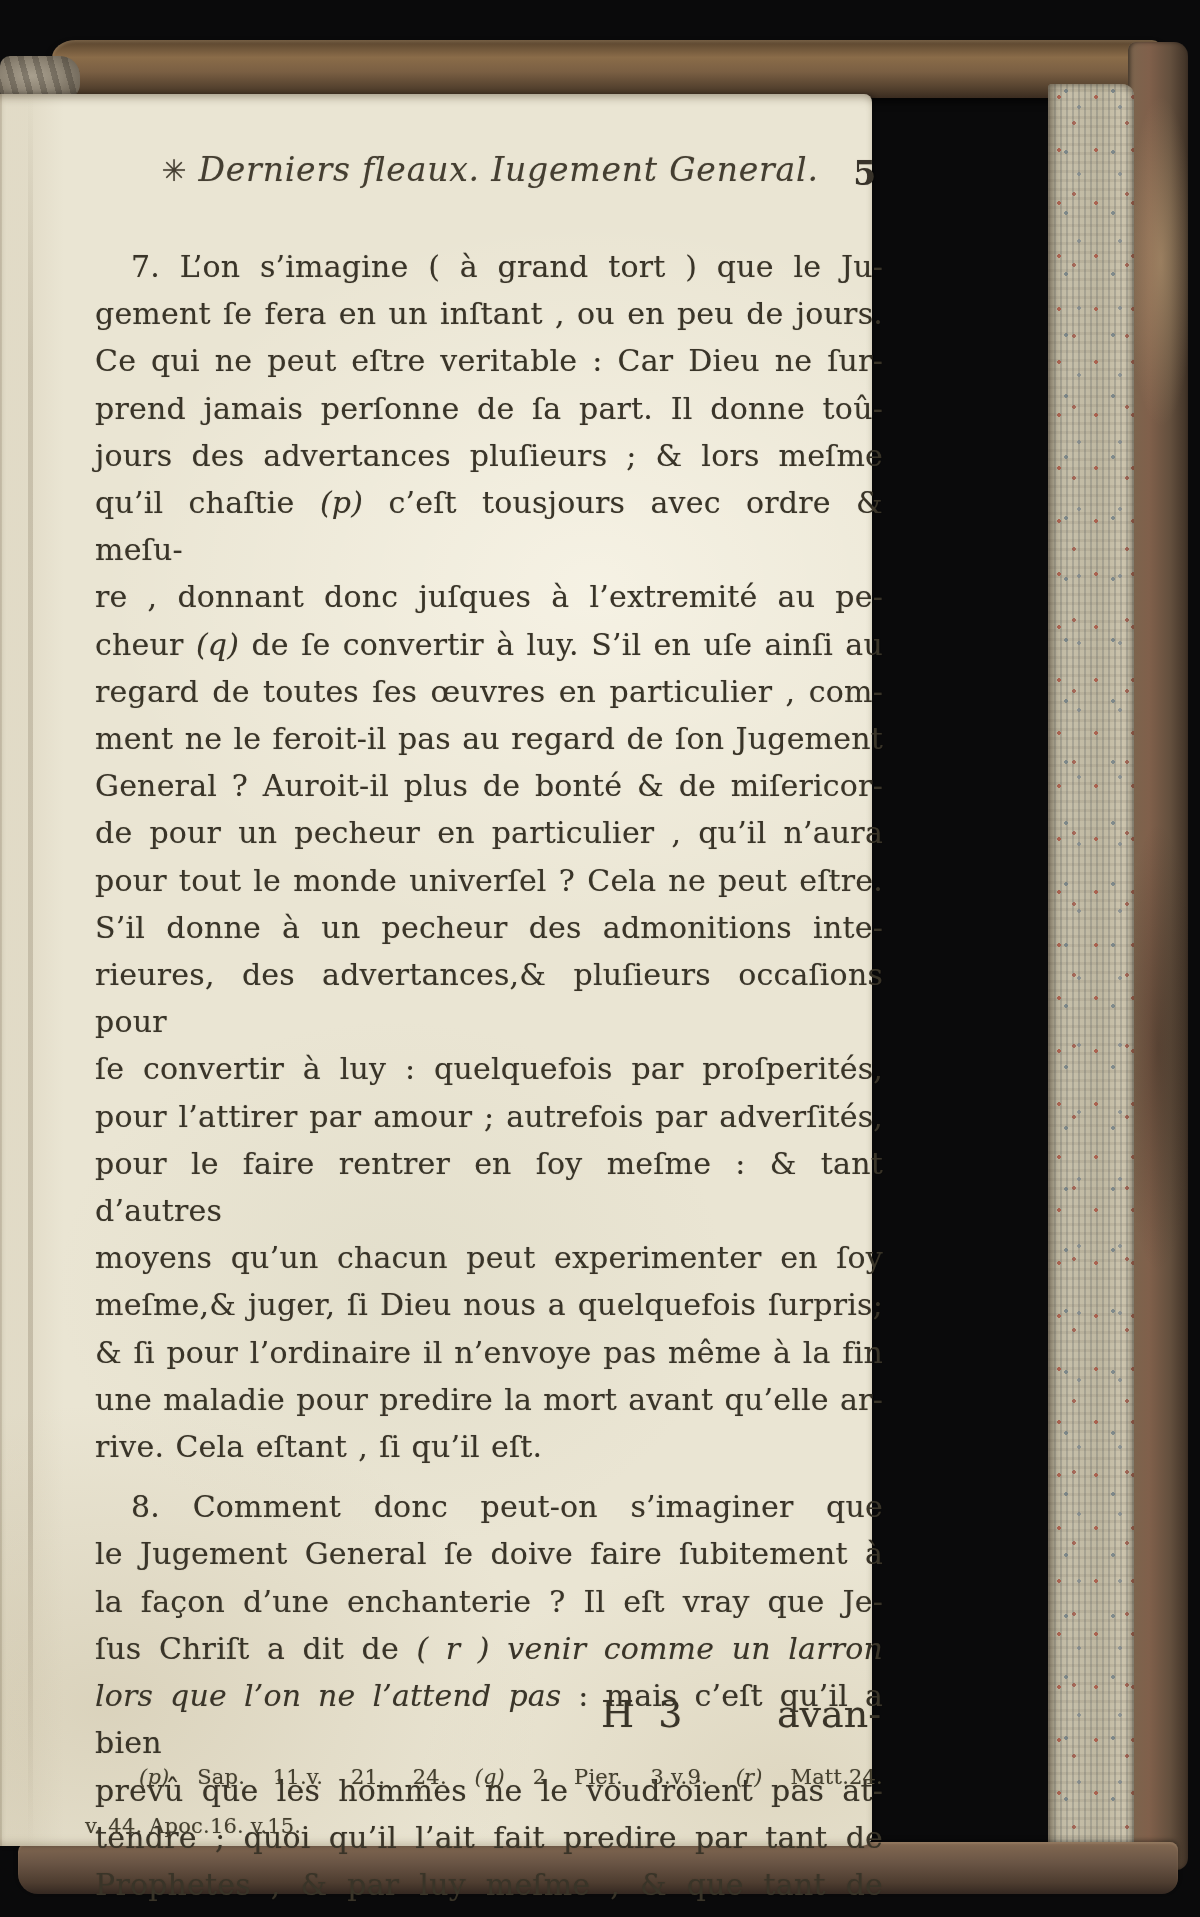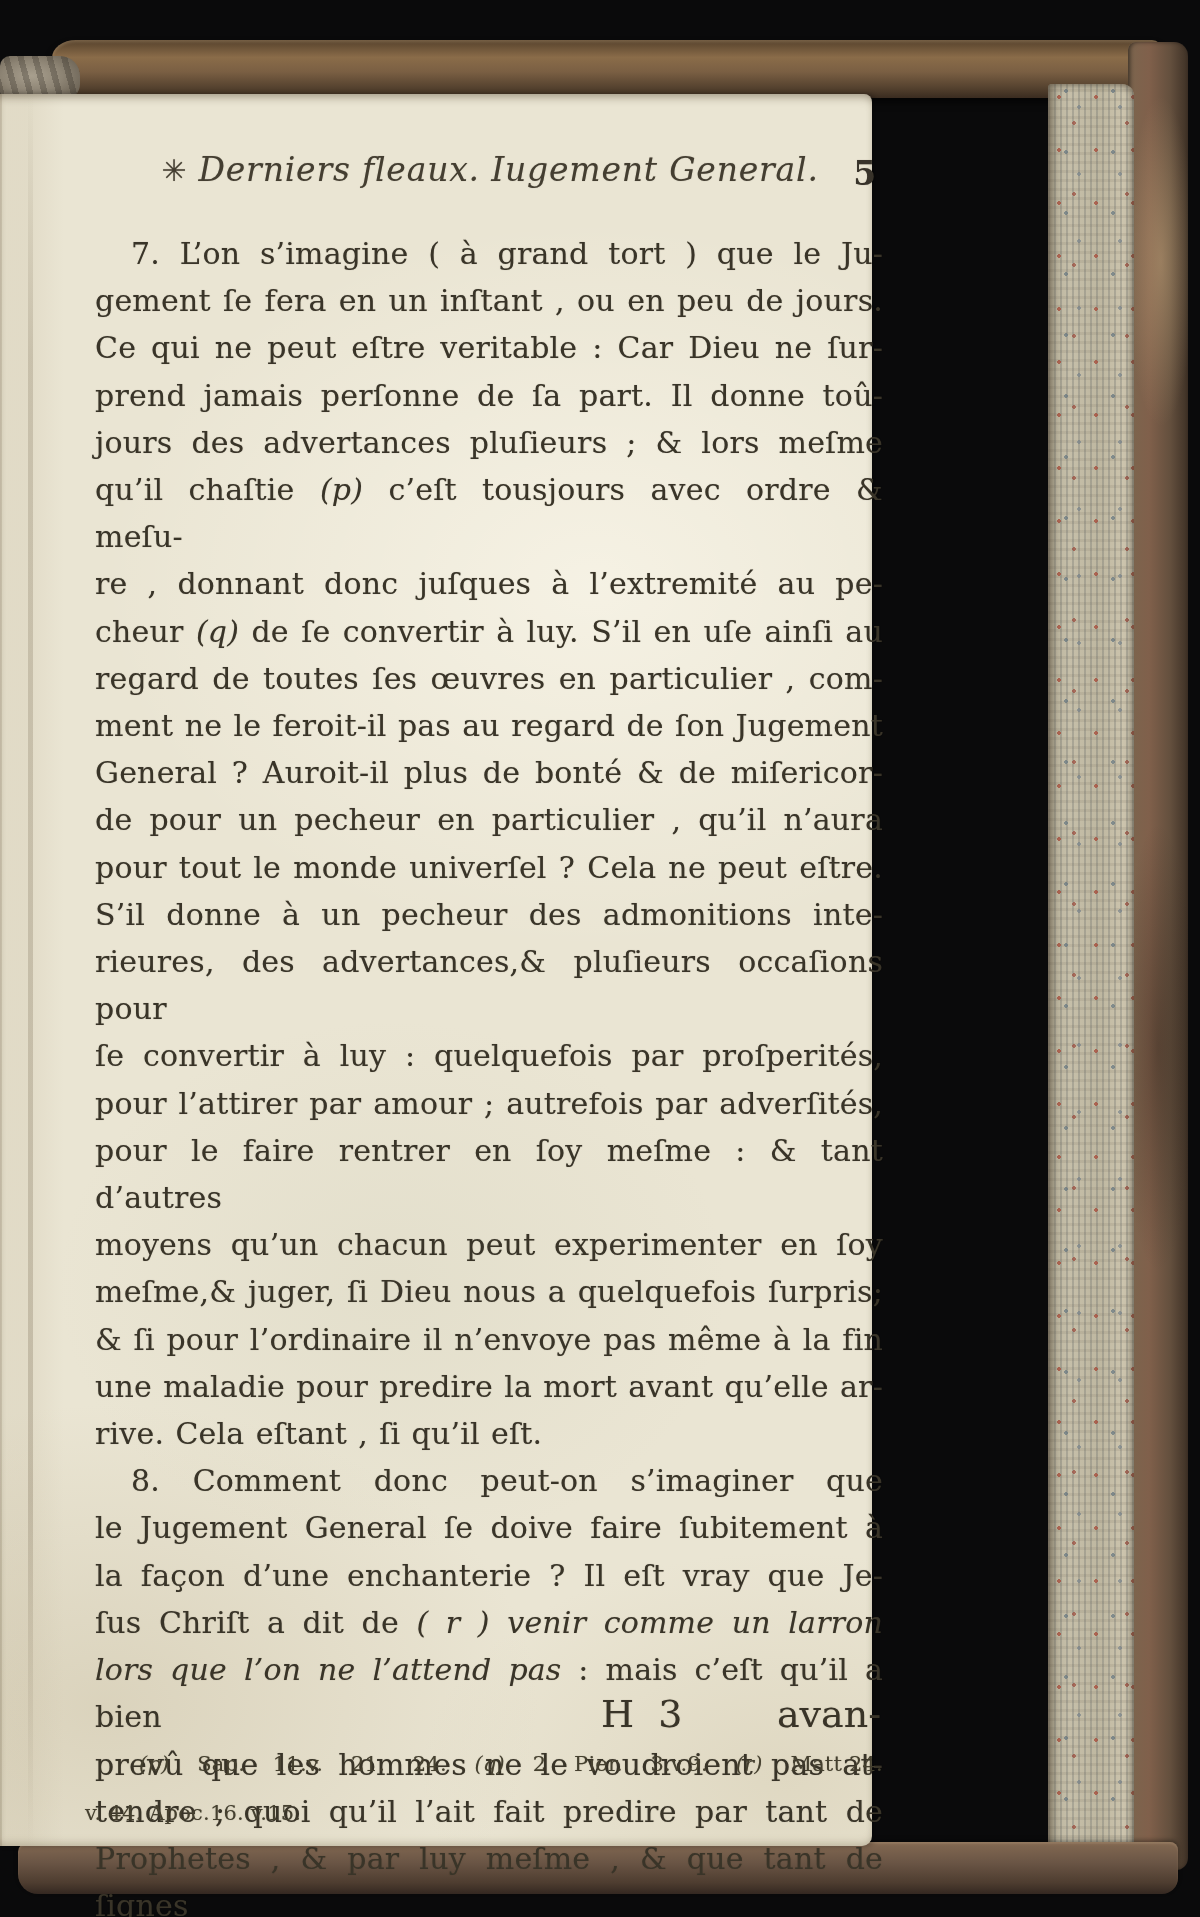--- a/index.html
+++ b/index.html
@@ -58,21 +58,21 @@
   .ink{color:#393428;text-shadow:0 0 1px rgba(57,52,40,.35);}
   .header-row{position:absolute;left:95px;top:56px;width:790px;height:52px;
     font-style:italic;font-size:33px;text-align:center;letter-spacing:.8px;color:#443e31;}
   .hmark{font-style:normal;font-family:"DejaVu Sans","DejaVu Serif",sans-serif;font-size:30px;}
   .page-number{position:absolute;right:8px;top:4px;font-style:normal;font-weight:700;font-size:33px;color:#38332a;}
   .textblock{position:absolute;left:95px;top:136px;width:788px;
     font-size:30px;line-height:47.2px;letter-spacing:.2px;word-spacing:1.5px;}
   .line{min-height:47.2px;}
   .line.j{text-align:justify;text-align-last:justify;}
   .line.l{text-align:left;}
-  .line.ind{text-indent:36px;}
+  .line.ind{text-indent:36px;margin-top:13px;}
   .it{font-style:italic;}
   .sigline{position:absolute;left:95px;top:1598px;width:788px;height:48px;font-size:38px;}
   .sig{position:absolute;left:506px;letter-spacing:6px;}
   .catch{position:absolute;right:2px;}
   .footnotes{position:absolute;left:85px;top:1646px;width:798px;
     font-size:21px;line-height:49px;letter-spacing:.2px;color:#45402f;}
   .footnotes .line{min-height:49px;}
   .footnotes .ind{text-indent:54px;}
 </style>
 </head>

